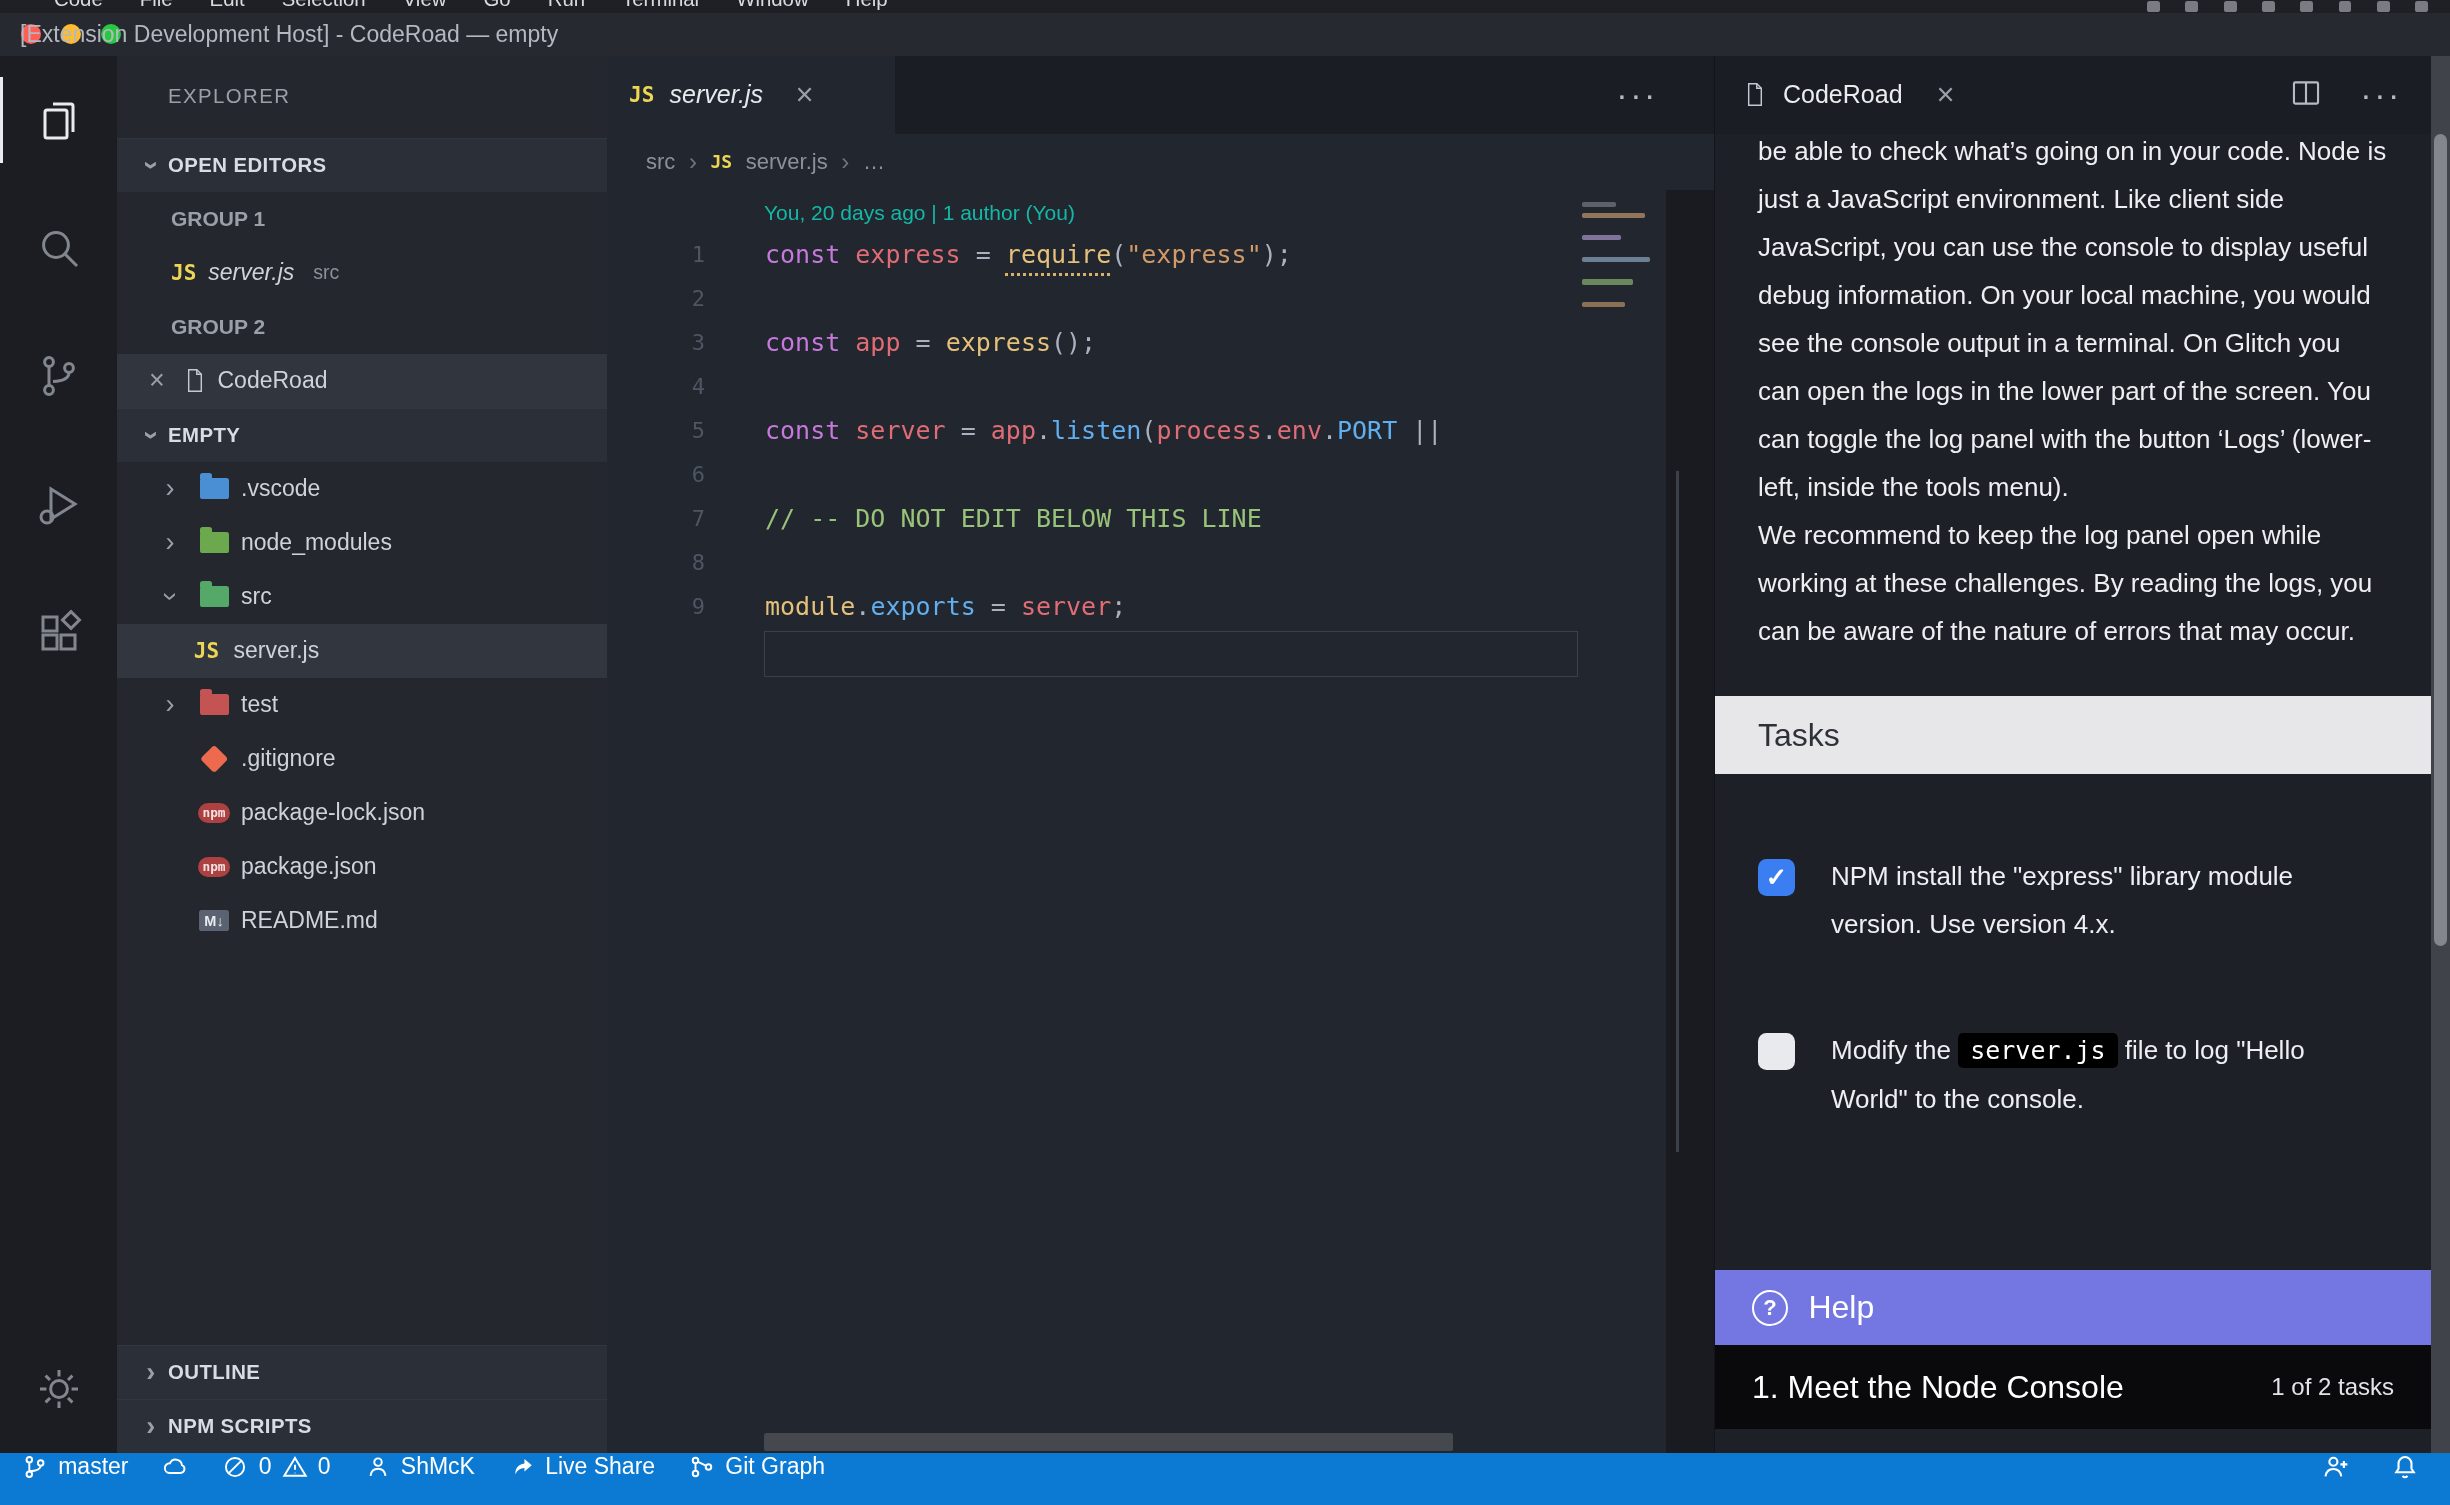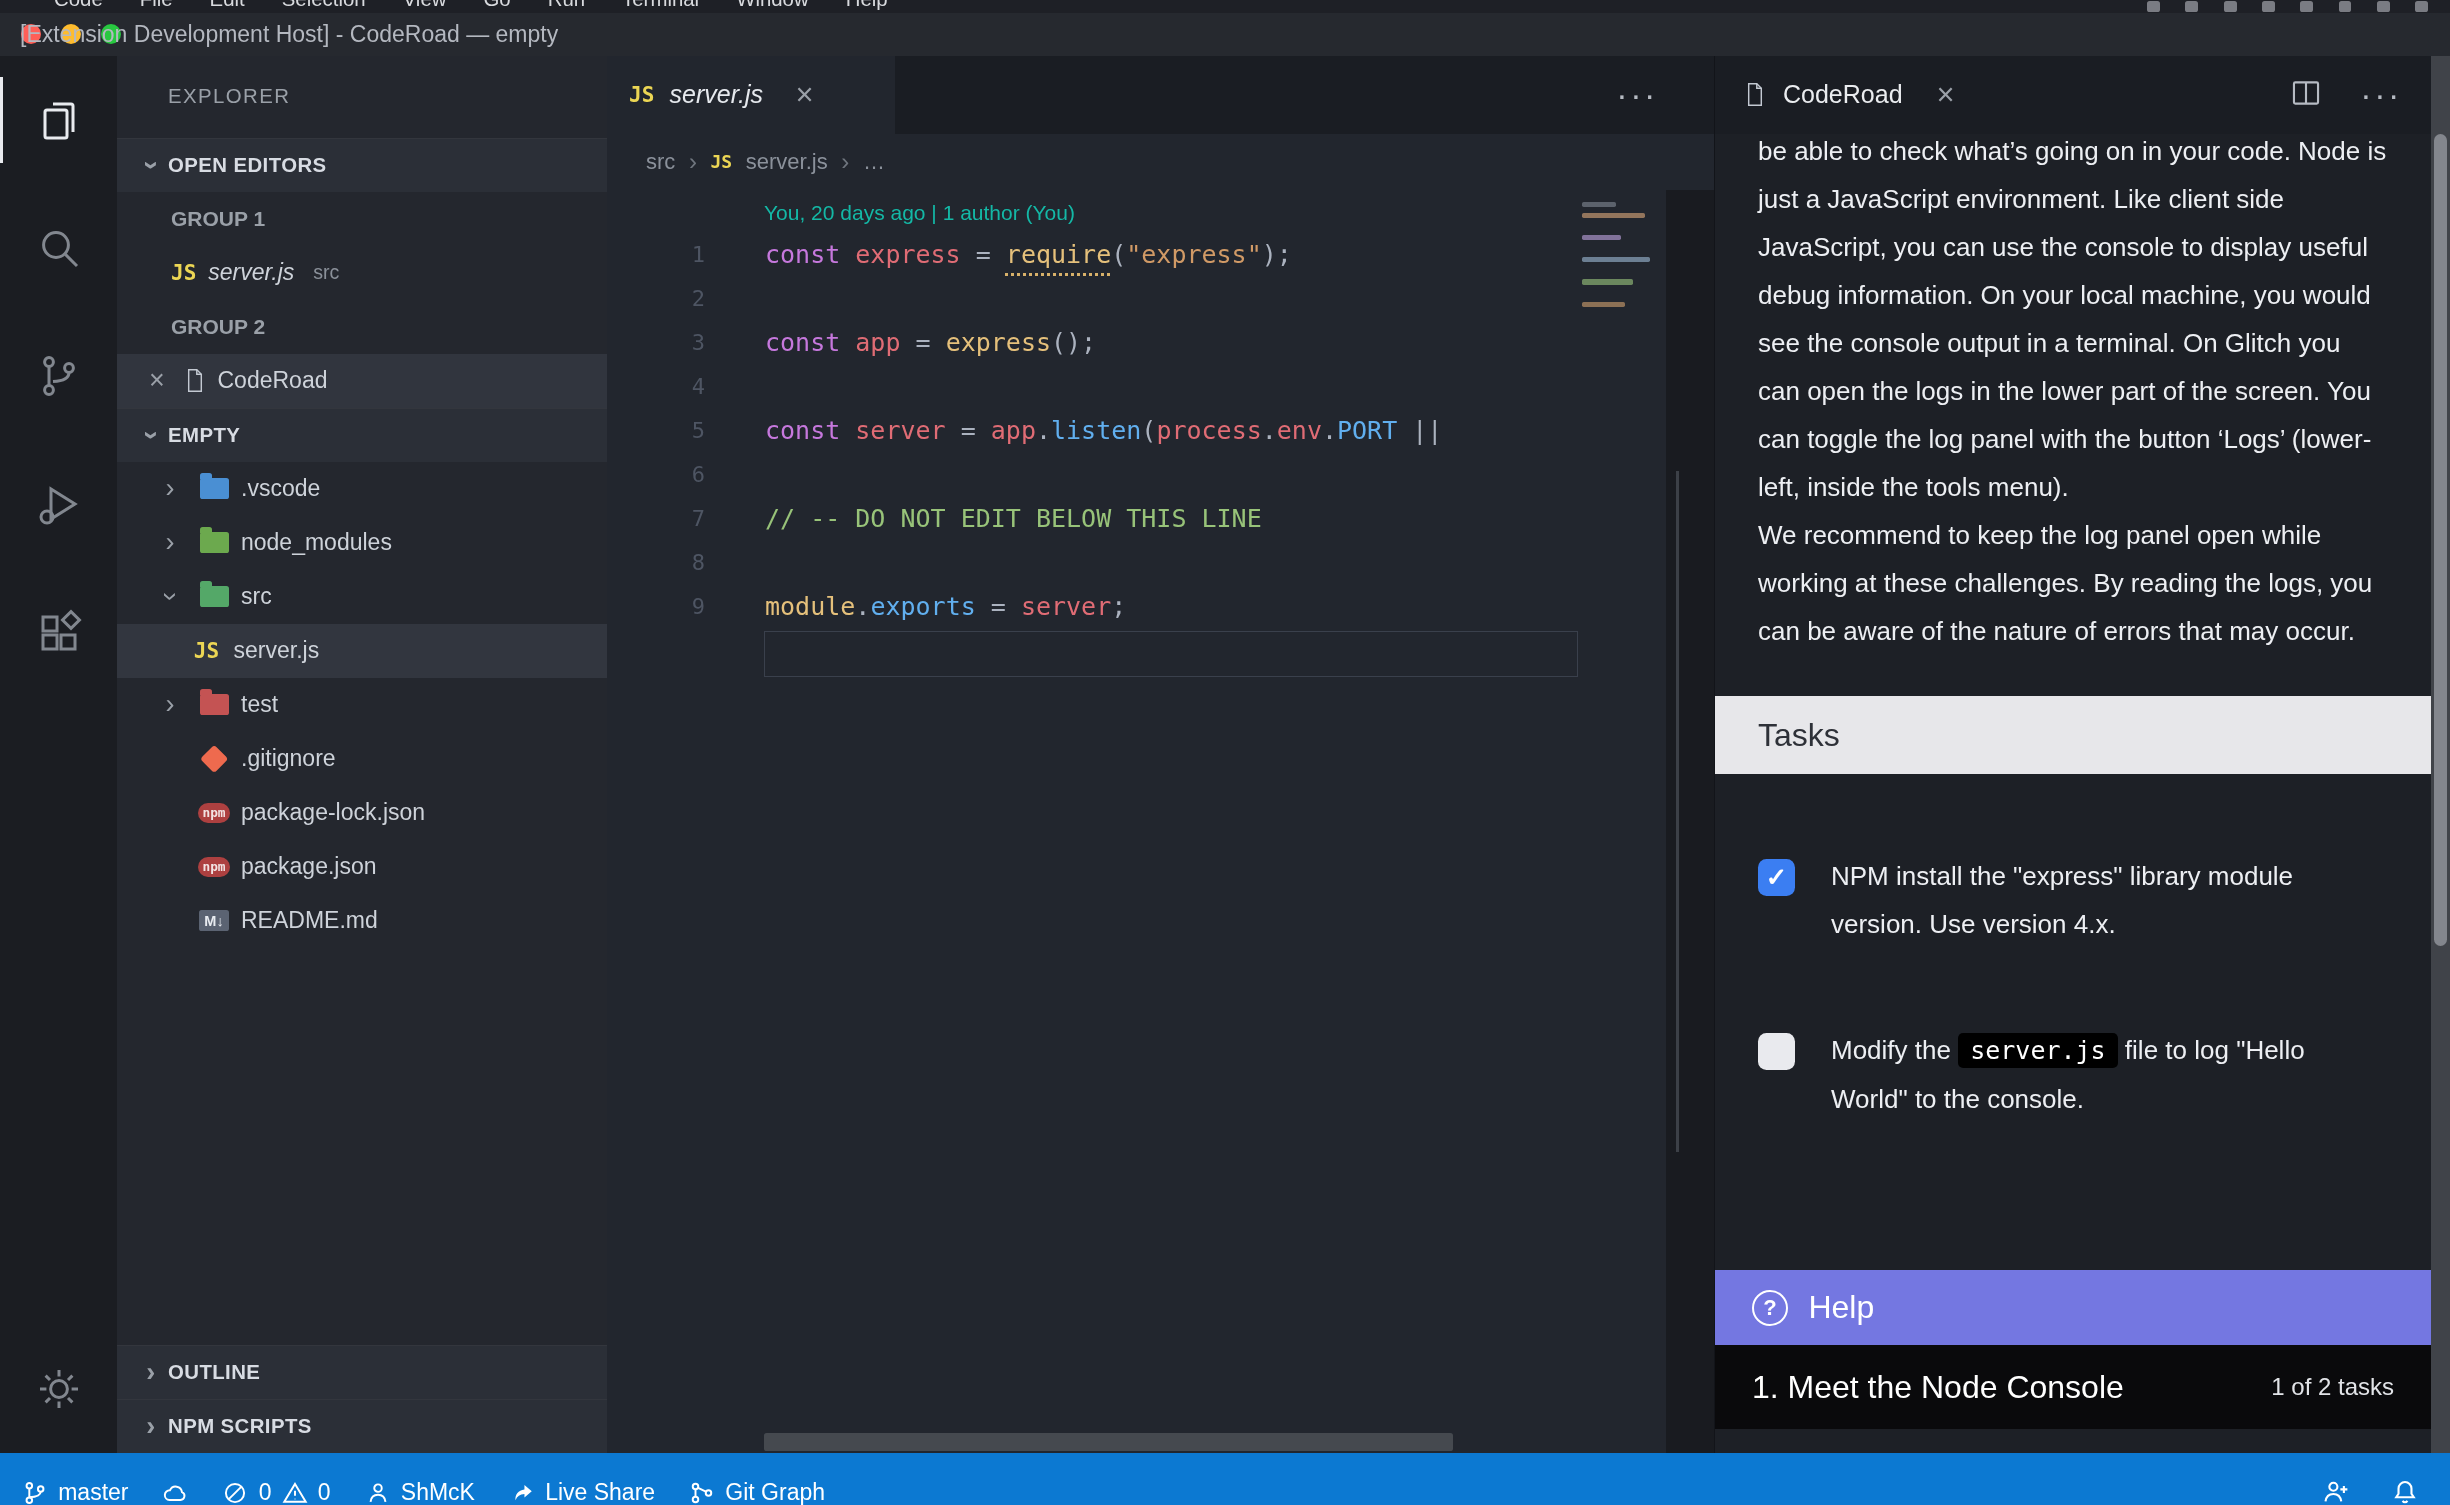--- a/index.html
+++ b/index.html
@@ -125,21 +125,21 @@
   .footer-title { font-size:32px; font-weight:normal; }
   .footer-progress { margin-left:auto; font-size:24px; color:#e2e4e8; }
   .panel-bottomgap { height:24px; background:#1d2026; flex:0 0 auto; }
 
   
   .panel-scrollbar { width:18.7px; background:#404349; position:relative; }
   .panel-scrollbar .thumb { position:absolute; top:78px; left:2.6px; width:13.6px; height:812px;
                             background:#83868d; border-radius:6.8px; }
 
   
-  .statusbar { height:53px; display:flex; align-items:flex-end; color:#fff; font-size:23px;
+  .statusbar { height:53px; display:flex; align-items:flex-start; color:#fff; font-size:23px;
                padding:0 31px 0 22px; flex:0 0 auto; }
   .sb-item { display:flex; align-items:center; gap:10.2px; margin-right:34px; white-space:nowrap; }
   .sb-item svg { width:26px; height:26px; stroke:#fff; fill:none; stroke-width:1.2; }
   .sb-item svg.fill { fill:#fff; stroke:none; }
   .sb-right { margin-left:auto; display:flex; align-items:center; gap:41px; }
   .sb-right svg { width:28px; height:28px; stroke:#fff; fill:none; stroke-width:1.2; }
 </style>
 </head>
 <body>
 

